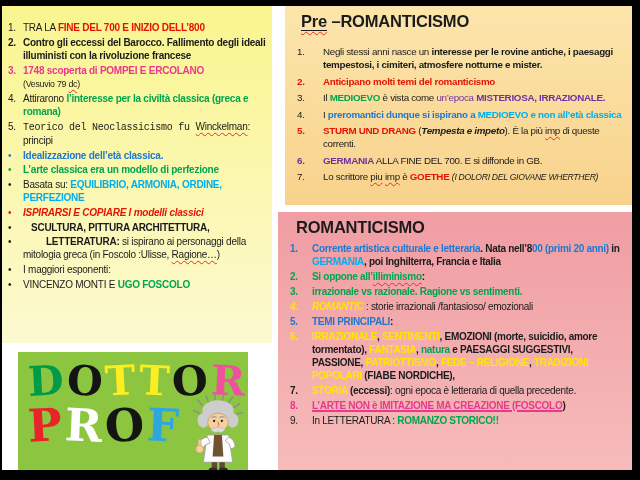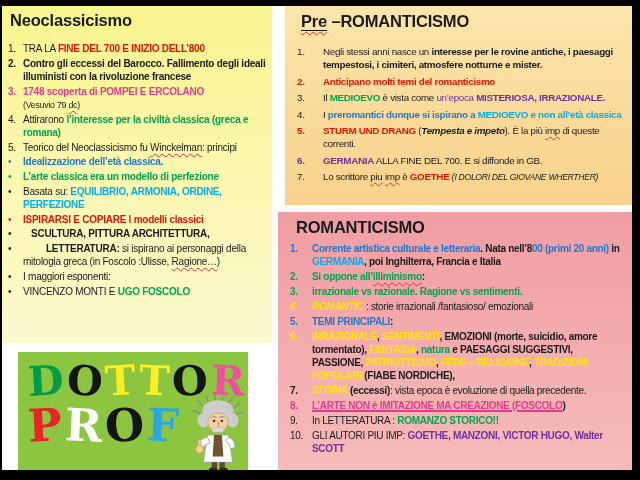--- a/index.html
+++ b/index.html
@@ -55,57 +55,56 @@
 
   #professor { position:absolute; right:0px; bottom:-2px; }
 </style>
 </head>
 <body>
 
 <div class="stage">
   <div class="slide-bg"></div>
 
   <section class="panel" id="panel-0" style="background: linear-gradient(rgb(249, 245, 143), rgb(252, 249, 207));">
-    <h2 class="panel-title"><span class="b" style="color: rgb(27, 27, 27);">Neoclassicismo</span></h2>
     <div class="list">
         <div class="row">
           <span class="marker" style="color: rgb(27, 27, 27);">1.</span>
           <span class="content"><span style="color: rgb(27, 27, 27);">TRA LA </span><span class="b" style="color: rgb(229, 20, 0);">FINE DEL 700 E INIZIO DELL’800</span></span>
         </div>
         <div class="row">
           <span class="marker b" style="color: rgb(27, 27, 27);">2.</span>
           <span class="content"><span class="b" style="color: rgb(27, 27, 27);">Contro gli eccessi del Barocco. Fallimento degli ideali illuministi con la rivoluzione francese</span></span>
         </div>
         <div class="row">
           <span class="marker b" style="color: rgb(232, 57, 141);">3.</span>
           <span class="content"><span class="b" style="color: rgb(232, 57, 141);">1748 scoperta di POMPEI E ERCOLANO</span><br><span class="sm" style="color: rgb(27, 27, 27);">(Vesuvio 79 </span><span class="sm u-wavy" style="color: rgb(27, 27, 27);">dc</span><span class="sm" style="color: rgb(27, 27, 27);">)</span></span>
         </div>
         <div class="row">
           <span class="marker" style="color: rgb(27, 27, 27);">4.</span>
           <span class="content"><span style="color: rgb(27, 27, 27);">Attirarono </span><span class="b" style="color: rgb(0, 165, 79);">l’interesse per la civiltà classica (greca e romana)</span></span>
         </div>
         <div class="row">
           <span class="marker" style="color: rgb(27, 27, 27);">5.</span>
-          <span class="content"><span style="color: rgb(27, 27, 27);">Teorico del Neoclassicismo fu </span><span class="u-wavy" style="color: rgb(27, 27, 27);">Winckelman</span><span style="color: rgb(27, 27, 27);">: principi</span></span>
+          <span class="content"><span style="color: rgb(27, 27, 27); font-family: Liberation Mono, monospace;">Teorico del Neoclassicismo fu </span><span class="u-wavy" style="color: rgb(27, 27, 27);">Winckelman</span><span style="color: rgb(27, 27, 27);">: principi</span></span>
         </div>
         <div class="row">
           <span class="marker" style="color: rgb(30, 120, 208);">•</span>
           <span class="content"><span class="b" style="color: rgb(30, 120, 208);">Idealizzazione dell’età classica.</span></span>
         </div>
         <div class="row">
           <span class="marker" style="color: rgb(0, 165, 79);">•</span>
           <span class="content"><span class="b" style="color: rgb(0, 165, 79);">L’arte classica era un modello di perfezione</span></span>
         </div>
         <div class="row">
           <span class="marker" style="color: rgb(27, 27, 27);">•</span>
           <span class="content"><span style="color: rgb(27, 27, 27);">Basata su: </span><span class="b" style="color: rgb(0, 174, 239);">EQUILIBRIO, ARMONIA,  ORDINE, PERFEZIONE</span></span>
         </div>
         <div class="row">
           <span class="marker" style="color: rgb(229, 20, 0);">•</span>
-          <span class="content"><span class="b" style="color: rgb(229, 20, 0);">ISPIRARSI E  COPIARE l modelli classici</span></span>
+          <span class="content"><span class="b" style="color: rgb(229, 20, 0); font-style: italic;">ISPIRARSI E  COPIARE l modelli classici</span></span>
         </div>
         <div class="row">
           <span class="marker" style="color: rgb(27, 27, 27);">•</span>
           <span class="content"><span class="b" style="color: rgb(27, 27, 27); margin-left: 8px;">SCULTURA, PITTURA ARCHITETTURA,</span></span>
         </div>
         <div class="row">
           <span class="marker" style="color: rgb(27, 27, 27);">•</span>
           <span class="content"><span class="b" style="color: rgb(27, 27, 27); padding-left: 23px;"> LETTERATURA: </span><span style="color: rgb(27, 27, 27);">si ispirano ai personaggi della mitologia greca (in Foscolo :Ulisse,  </span><span class="u-wavy" style="color: rgb(27, 27, 27);">Ragione…</span><span style="color: rgb(27, 27, 27);">)</span></span>
         </div>
         <div class="row">
@@ -175,33 +174,29 @@
         <div class="row">
           <span class="marker b" style="color: rgb(30, 120, 208);">5.</span>
           <span class="content"><span class="b" style="color: rgb(30, 120, 208);">TEMI PRINCIPALI</span><span class="b" style="color: rgb(27, 27, 27);">:</span></span>
         </div>
         <div class="row">
           <span class="marker b" style="color: rgb(255, 230, 0);">6.</span>
           <span class="content"><span class="b" style="color: rgb(255, 230, 0);">IRRAZIONALE</span><span class="b" style="color: rgb(27, 27, 27);">, </span><span class="b" style="color: rgb(255, 230, 0);">SENTIMENTI</span><span class="b" style="color: rgb(27, 27, 27);">, EMOZIONI (morte, suicidio, amore tormentato), </span><span class="b" style="color: rgb(255, 230, 0);">FANTASIA</span><span class="b" style="color: rgb(27, 27, 27);">, </span><span class="b" style="color: rgb(0, 165, 79);">natura</span><span class="b" style="color: rgb(27, 27, 27);"> e  PAESAGGI SUGGESTIVI, PASSIONE, </span><span class="b" style="color: rgb(255, 230, 0);">PATRIOTTISMO</span><span class="b" style="color: rgb(27, 27, 27);">, </span><span class="b" style="color: rgb(255, 230, 0);">FEDE – RELIGIONE</span><span class="b" style="color: rgb(27, 27, 27);">, </span><span class="b" style="color: rgb(255, 230, 0);">TRADIZIONI POPOLARI</span><span class="b" style="color: rgb(27, 27, 27);"> (FIABE NORDICHE),</span></span>
         </div>
         <div class="row">
           <span class="marker b" style="color: rgb(27, 27, 27);">7.</span>
-          <span class="content"><span class="b" style="color: rgb(255, 230, 0);">STORIA</span><span class="b" style="color: rgb(27, 27, 27);"> (eccessi)</span><span style="color: rgb(27, 27, 27);">:  vista epoca è evoluzione  di quella precedente.</span></span>
+          <span class="content"><span class="b" style="color: rgb(255, 230, 0);">STORIA</span><span class="b" style="color: rgb(27, 27, 27);"> (eccessi)</span><span style="color: rgb(27, 27, 27);">:  ogni epoca è letteraria  di quella precedente.</span></span>
         </div>
         <div class="row">
           <span class="marker b" style="color: rgb(232, 57, 141);">8.</span>
           <span class="content"><span class="b u-solid" style="color: rgb(232, 57, 141);">L’ARTE NON è IMITAZIONE MA CREAZIONE (FOSCOLO</span><span class="b u-solid" style="color: rgb(27, 27, 27);">)</span></span>
         </div>
         <div class="row">
           <span class="marker" style="color: rgb(27, 27, 27);">9.</span>
           <span class="content"><span style="color: rgb(27, 27, 27);">In LETTERATURA :   </span><span class="b" style="color: rgb(0, 165, 79);">ROMANZO STORICO!!</span></span>
-        </div>
-        <div class="row">
-          <span class="marker" style="color: rgb(27, 27, 27);">10.</span>
-          <span class="content"><span style="color: rgb(27, 27, 27);">GLI AUTORI PIU IMP: </span><span class="b" style="color: rgb(112, 48, 160);">GOETHE,  MANZONI, VICTOR HUGO, Walter SCOTT</span></span>
         </div>
       </div>
   </section>
 
   <div id="logo" style="background: rgb(140, 197, 64);">
     <div class="logo-row logo-row-1">
         <span class="logo-letter" style="color: rgb(0, 155, 72);">D</span>
         <span class="logo-letter" style="color: rgb(20, 20, 20);">O</span>
         <span class="logo-letter" style="color: rgb(252, 238, 33);">T</span>
         <span class="logo-letter" style="color: rgb(252, 238, 33);">T</span>

